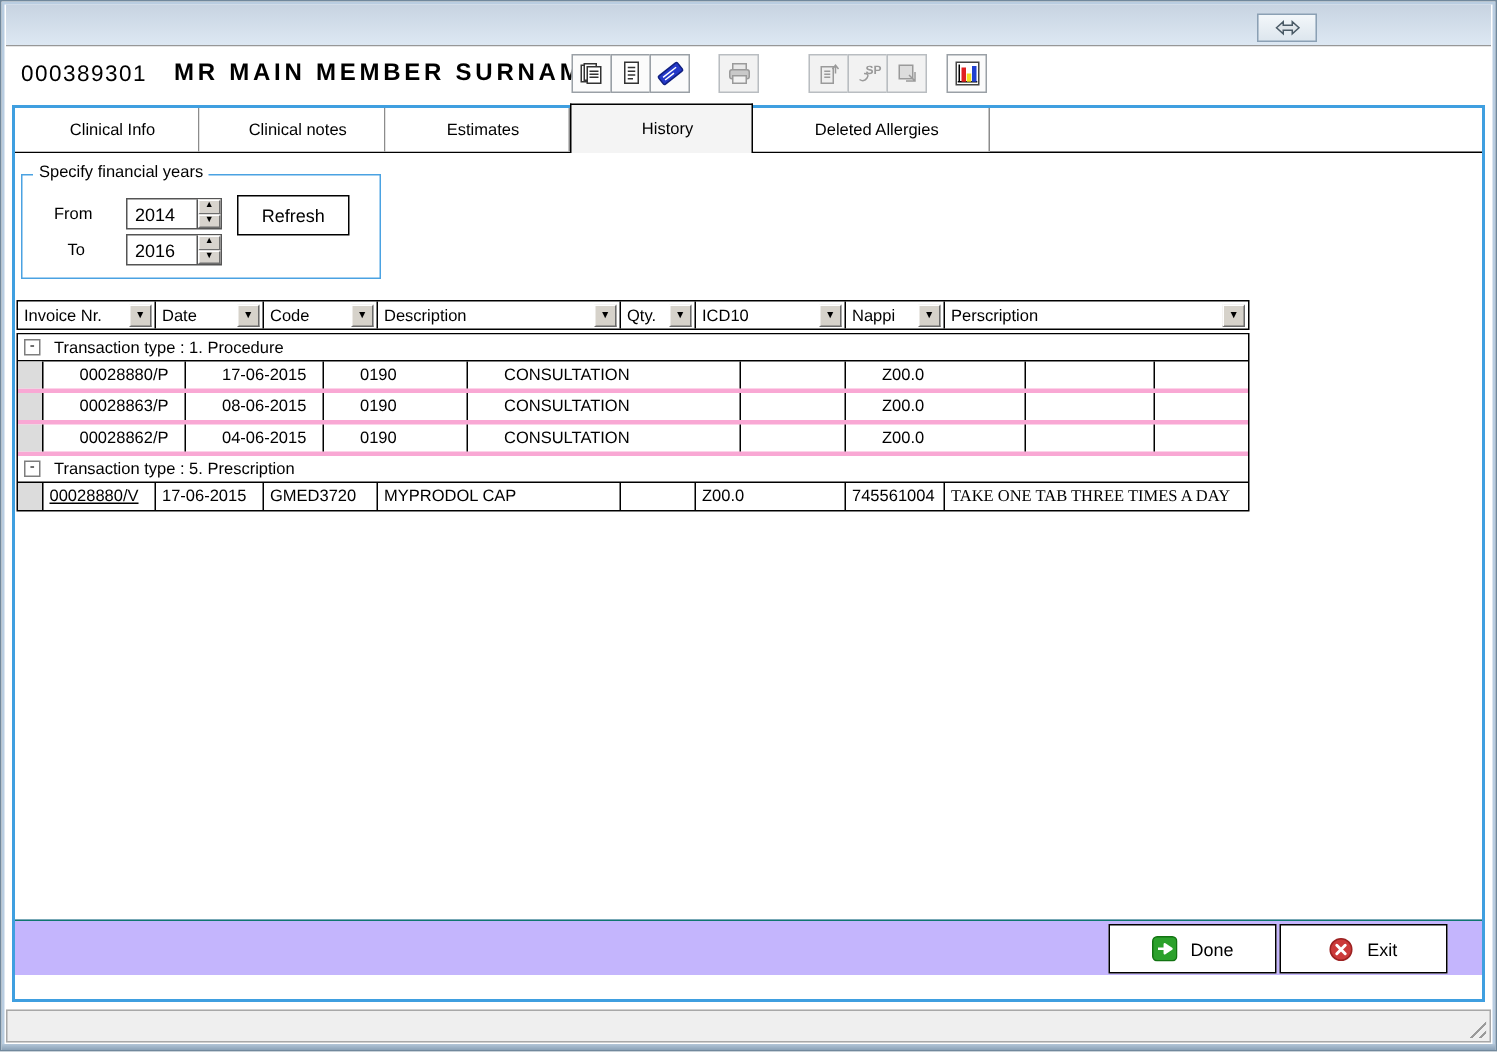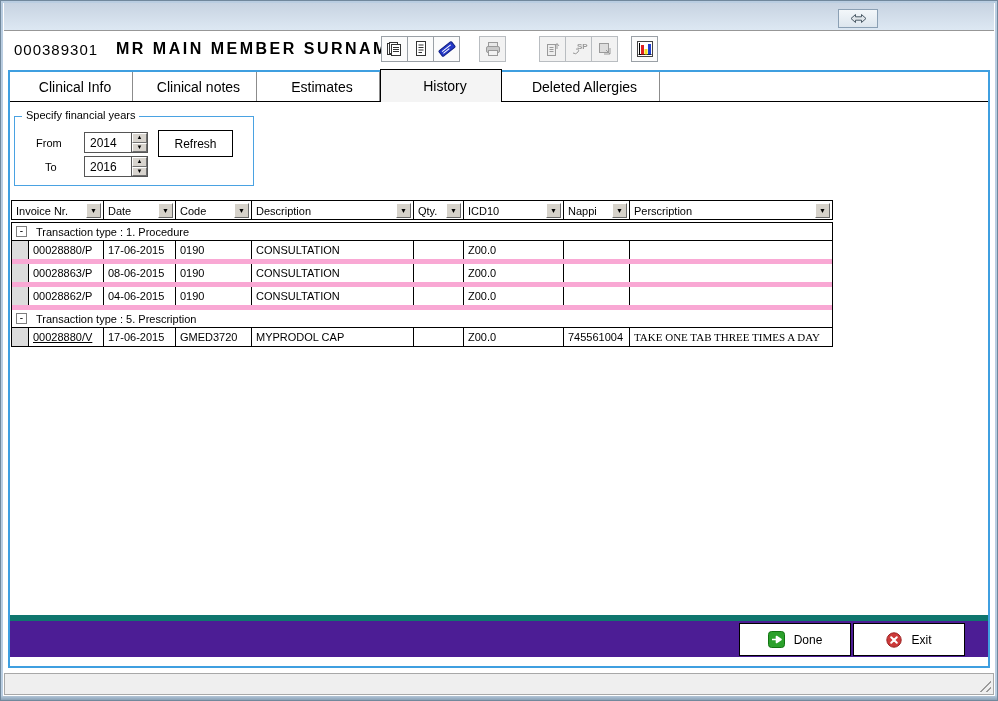--- a/index.html
+++ b/index.html
@@ -35,21 +35,21 @@
   .panel{
     position:absolute;left:7px;right:7px;top:69px;bottom:32px;
     border:2px solid #3f9fe0;background:#ffffff;
   }
   .tabbar{
     position:relative;height:29px;display:flex;align-items:stretch;
     border-bottom:1px solid #000;background:#fff;z-index:2;
   }
   .tab{
     box-sizing:border-box;display:flex;align-items:center;justify-content:center;
-    font-size:14px;color:#000;border-right:1px solid #8c8c8c;cursor:default;background:#fff;padding-left:8px;
+    font-size:11px;color:#000;border-right:1px solid #8c8c8c;cursor:default;background:#fff;padding-left:8px;
   }
   .tab.selected{
     border:1px solid #000;border-bottom:none;background:#f4f4f4;
     margin-top:-3px;margin-bottom:-1px;position:relative;z-index:3;
   }
   
   .fieldset{
     position:absolute;left:4px;top:44px;width:238px;height:68px;
     border:1px solid #4aa2e2;background:#fff;
   }
@@ -89,31 +89,31 @@
   .grid-body{border:1px solid #000;margin-top:2px;background:#fff;}
   .g-grouprow{
     display:flex;align-items:center;height:17px;border-bottom:1px solid #000;background:#fff;
   }
   .collapse-box{
     margin-left:4px;width:11px;height:11px;box-sizing:border-box;border:1px solid #7e7e7e;
     background:#fff;font-size:10px;line-height:8px;text-align:center;color:#000;cursor:default;
   }
   .g-grouplabel{margin-left:9px;font-size:11px;color:#000;white-space:nowrap;}
   .g-row{display:flex;height:18px;}
-  .g-row:not(:last-child){border-bottom:5px solid #f9a8d4;}
+  .g-row:not(:last-child){border-bottom:3px solid #f9a8d4;gap:20px;}
   .g-indent{width:17px;box-sizing:border-box;background:#dcdcdc;border-right:1px solid #000;}
   .g-cell{
     box-sizing:border-box;border-right:1px solid #000;font-size:11px;color:#000;
     padding:3px 2px 0 4px;white-space:nowrap;overflow:hidden;
   }
   .g-cell:last-child{border-right:none;flex:1;font-family:Liberation Serif, serif;}
   
   .panel-footer{
-    position:absolute;left:0;right:0;bottom:9px;height:36px;
-    background:#4c1d95;border-top:6px solid #0f766e;
+    position:absolute;left:0;right:0;bottom:16px;height:36px;
+    background:#c4b5fd;border-top:1px solid #0f766e;
   }
   .action-btn{
     position:absolute;top:2px;height:33px;width:112px;box-sizing:border-box;
     border:1px solid #000;background:#fff;display:flex;align-items:center;justify-content:center;
     gap:9px;font-size:12px;color:#000;cursor:default;
   }
   .done-btn{right:137px;}
   .exit-btn{right:23px;}
   
   .statusbar{

